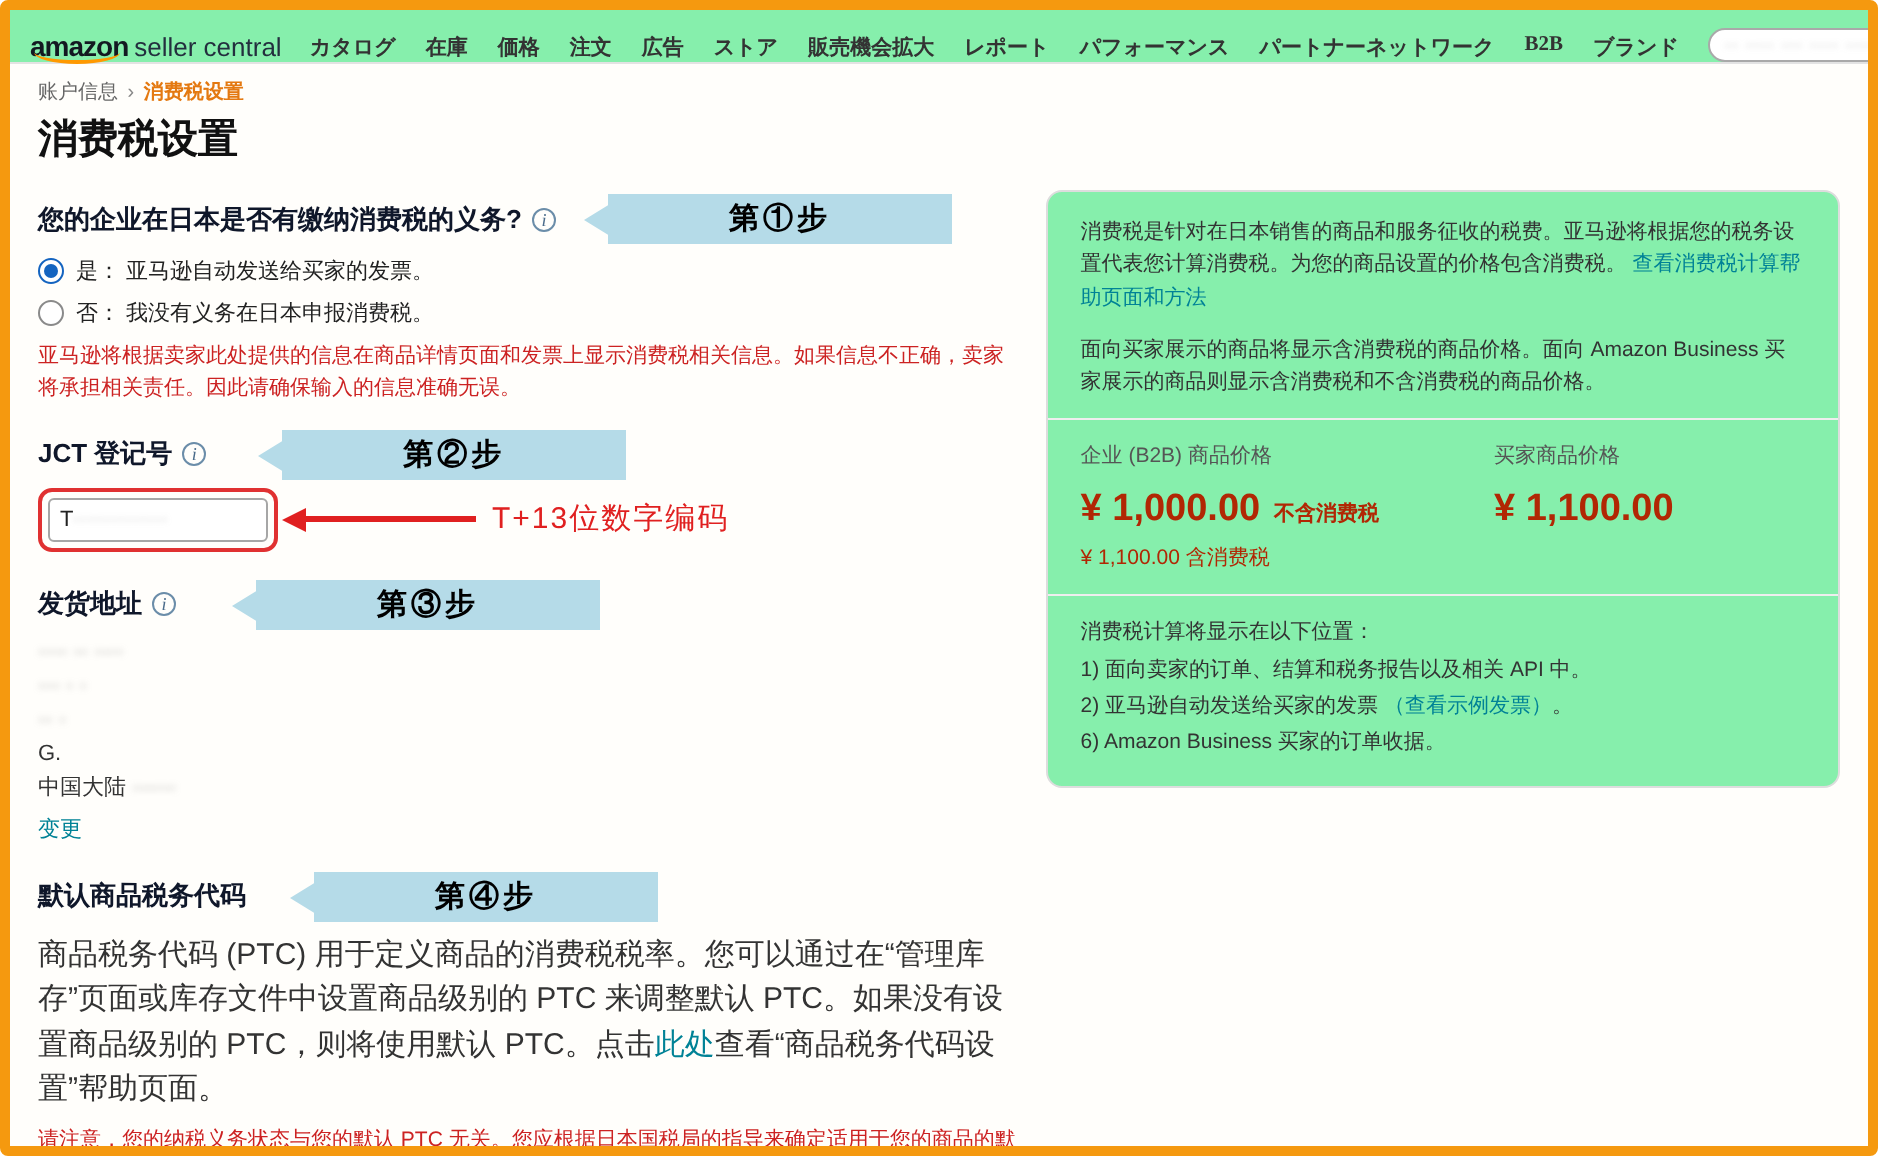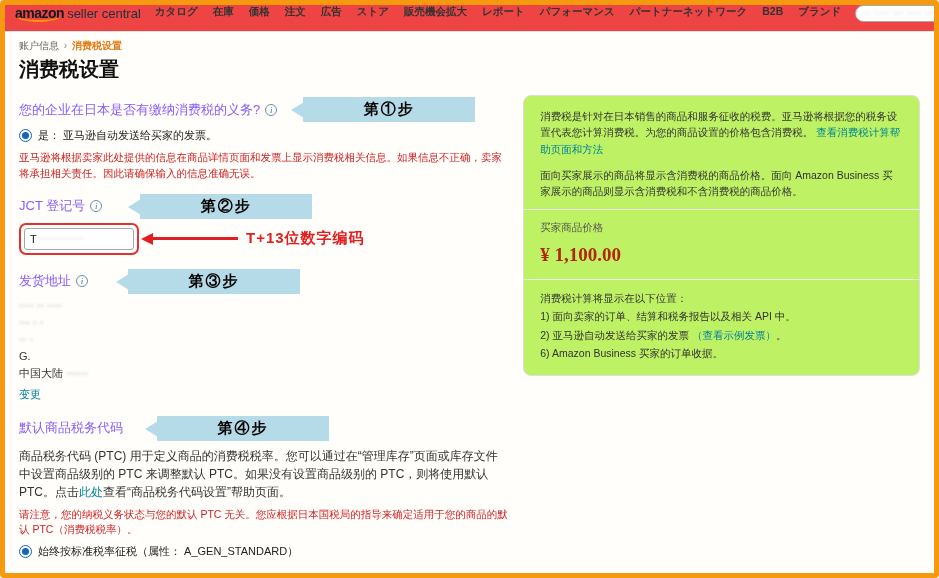--- a/index.html
+++ b/index.html
@@ -3,47 +3,47 @@
 <meta charset="utf-8">
 <style>
   * { box-sizing: border-box; margin: 0; padding: 0; }
   body { font-family: "Liberation Sans", sans-serif; background:#fff; }
   .page {
     width: 939px; height: 578px; border: 5px solid #f5990f; border-radius: 4px;
     background: #fffefb; overflow: hidden; position: relative;
   }
   
   .nav {
-    height: 27px; background:#ef4444; border-bottom:1px solid #e3e3e3;
-    display:flex; align-items:flex-start; padding:0 10px; gap:14px; white-space:nowrap;
+    height: 27px; background:#86efac; border-bottom:1px solid #e3e3e3;
+    display:flex; align-items:flex-end; padding:0 10px; gap:14px; white-space:nowrap;
   }
   .logo { display:flex; align-items:baseline; gap:3px; cursor:pointer; }
   .logo-amazon { font-weight:bold; font-size:14px; color:#131921; position:relative; letter-spacing:-.5px;}
   .logo-amazon::after{ content:''; position:absolute; left:2px; right:4px; bottom:-1px;
     height:5px; border-bottom:2px solid #ff9900; border-radius:0 0 60% 60%/0 0 100% 100%; }
   .logo-seller { font-size:13px; color:#232f3e; }
-  .nav-items { display:flex; gap:15px; flex:1; }
+  .nav-items { display:flex; gap:15px; flex:1;font-family:Liberation Serif, serif; }
   .nav-item { font-size:10.5px; font-weight:600; color:#333; cursor:pointer; }
   .nav-right { display:flex; align-items:center; gap:6px; }
   .nav-search {
     width:138px; height:17px; border:1px solid #a9a9a9; border-radius:9px; background:#fff;
     font-size:8px; color:#999; display:flex; align-items:center; padding:0 8px; overflow:hidden;
   }
   
   .content { padding: 5px 14px 0 14px; }
   .breadcrumb { font-size:10px; margin:2px 0 3px; }
   .bc-parent { color:#666; cursor:pointer; }
   .bc-sep { color:#888; margin:0 2px; }
   .bc-current { color:#e47911; font-weight:bold; }
   h1.page-title { font-size:20px; color:#111; font-weight:bold; margin: 2px 0 12px; }
   .columns { display:flex; gap:14px; align-items:flex-start; }
   .left-col { width: 492px; }
   
   .hrow { display:flex; align-items:center; margin-top:2px; }
-  .sec-heading { font-size:13px; font-weight:normal; color:#8b5cf6; }
+  .sec-heading { font-size:13px; font-weight:bold; color:#0f172a; }
   .info-icon {
     width:12px; height:12px; border:1px solid #6b8da9; border-radius:50%; color:#4a6b8a;
     font-size:9px; font-style:italic; font-family:"Liberation Serif",serif;
     display:inline-flex; align-items:center; justify-content:center; margin-left:5px; cursor:pointer; flex:0 0 auto;
   }
   .callout {
     background:#b5dbe8; color:#000; font-size:15px; font-weight:bold; letter-spacing:2px;
     min-width:172px; text-align:center; padding:3px 10px; position:relative; margin-left:26px;
   }
   .callout::before { content:''; position:absolute; left:-12px; top:5px;
@@ -59,39 +59,39 @@
   .input-row { display:flex; align-items:center; margin:4px 0 14px; }
   .red-box { border:2.5px solid #e03131; border-radius:7px; padding:3px; display:inline-block; }
   .text-input {
     width:110px; height:22px; border:1px solid #a6a6a6; border-radius:3px; background:#fff;
     display:flex; align-items:center; padding:0 5px; font-size:11px; color:#222; cursor:text;
   }
   .masked { filter: blur(1.6px); color:#777; font-size:8px; letter-spacing:1px; }
   .arrow { display:flex; align-items:center; margin-left:2px; }
   .arrow-head { border-top:6px solid transparent; border-bottom:6px solid transparent; border-right:12px solid #e02020; }
   .arrow-line { width:85px; height:3px; background:#e02020; }
-  .arrow-label { color:#e02020; font-size:15px; font-weight:bold; margin-left:8px; letter-spacing:1px; }
+  .arrow-label { color:#e02020; font-size:15px; font-weight:normal; margin-left:8px; letter-spacing:1px; }
   
   .addr-block { font-size:11px; color:#333; line-height:1.55; margin:3px 0 2px; }
   .blurred { filter: blur(1.8px); color:#777; }
   .link { color:#008296; cursor:pointer; text-decoration:none; }
   .change-link { font-size:11px; display:inline-block; margin:1px 0 12px;font-family:Liberation Serif, serif; }
   
-  .body-text { font-size:12px; color:#333; line-height:1.5; margin:6px 0; }
+  .body-text { font-size:15px; color:#333; line-height:1.5; margin:6px 0; }
   .note-red { color:#cc2222; font-size:10.5px; line-height:1.5; margin:4px 0 6px; }
   
   .card {
-    width: 398px; border:1px solid #ddd; border-radius:8px; background:#bef264;
+    width: 398px; border:1px solid #ddd; border-radius:8px; background:#86efac;
     padding: 12px 16px; font-size:10.5px; color:#333; line-height:1.55;
   }
   .card p { margin-bottom:10px; }
   .card-divider { border-top:1px solid #eee; margin:10px -16px; }
   .price-cols { display:flex; }
   .price-col-b2b { width:57%; }
-  .price-col-buyer { width:43%;font-family:Liberation Serif, serif; }
+  .price-col-buyer { width:43%; }
   .price-label { color:#555; font-size:10.5px; margin-bottom:3px; }
   .price-big { color:#b12704; font-size:19px; font-weight:bold; }
   .price-suffix { color:#b12704; font-size:10.5px; font-weight:bold; margin-left:4px; }
   .price-sub { color:#b12704; font-size:10.5px; margin-top:2px; }
   .loc-list div { margin-bottom:2px; }
 </style>
 </head>
 <body>
 
 <div class="page">
@@ -140,20 +140,24 @@
         
         <div class="hrow">
           <span class="sec-heading">您的企业在日本是否有缴纳消费税的义务?</span>
           <span class="info-icon">i</span>
           <span class="callout">第①步</span>
         </div>
         <div class="radio-line">
           <span class="radio checked"></span>
           <span>是： 亚马逊自动发送给买家的发票。</span>
         </div>
+        <div class="radio-line">
+          <span class="radio"></span>
+          <span>否： 我没有义务在日本申报消费税。</span>
+        </div>
         <div class="warning-text">亚马逊将根据卖家此处提供的信息在商品详情页面和发票上显示消费税相关信息。如果信息不正确，卖家将承担相关责任。因此请确保输入的信息准确无误。</div>
 
         
         <div class="hrow">
           <span class="sec-heading">JCT 登记号</span>
           <span class="info-icon">i</span>
           <span class="callout" style="margin-left:38px;">第②步</span>
         </div>
         <div class="input-row">
           <span class="red-box">
@@ -208,20 +212,31 @@
       </div>
 
       <aside class="card">
         <p>
           <span>消费税是针对在日本销售的商品和服务征收的税费。亚马逊将根据您的税务设置代表您计算消费税。为您的商品设置的价格包含消费税。</span>
           <a class="link">查看消费税计算帮助页面和方法</a>
         </p>
         <p>面向买家展示的商品将显示含消费税的商品价格。面向 Amazon Business 买家展示的商品则显示含消费税和不含消费税的商品价格。</p>
         <div class="card-divider"></div>
         <div class="price-cols">
+          <div class="price-col-b2b">
+            <div class="price-label">企业 (B2B) 商品价格</div>
+            <div>
+              <span class="price-big">¥ 1,000.00</span>
+              <span class="price-suffix">不含消费税</span>
+            </div>
+            <div class="price-sub">
+              <span>¥ 1,100.00</span>
+              <span>含消费税</span>
+            </div>
+          </div>
           <div class="price-col-buyer">
             <div class="price-label">买家商品价格</div>
             <div class="price-big">¥ 1,100.00</div>
           </div>
         </div>
         <div class="card-divider"></div>
         <div class="loc-list">
           <div>消费税计算将显示在以下位置：</div>
           <div>1) 面向卖家的订单、结算和税务报告以及相关 API 中。</div>
           <div>

